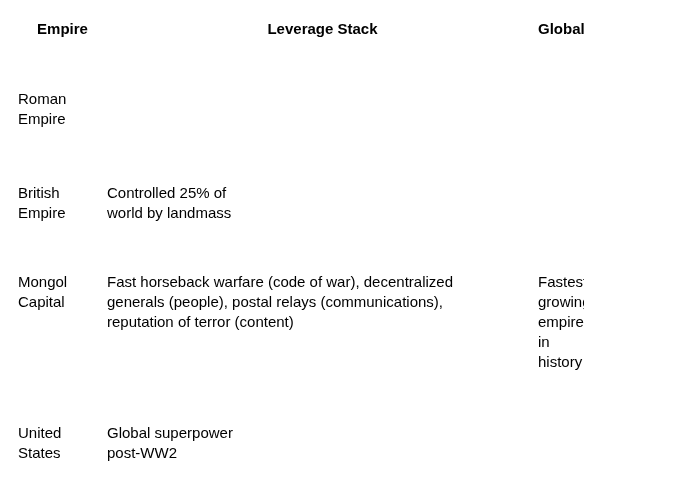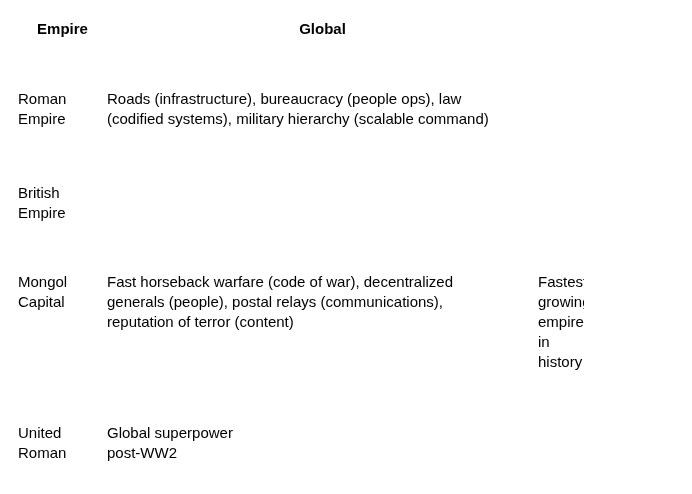--- a/index.html
+++ b/index.html
@@ -30,45 +30,46 @@
   .r3 { margin-top: 49px; }
   .r4 { margin-top: 51px; }
 </style>
 </head>
 <body>
 
 <div class="page">
 
   <div class="row">
     <div class="cell hdr">Empire</div>
+    <div class="cell hdr">Leverage Stack</div>
     <div class="cell hdr">Global</div>
   </div>
 
   <div class="row r1">
     <div class="cell empire">Roman
 Empire</div>
-    <div class="cell">Roads (infrastructure), bureaucracy (people ops), law
-(codified systems), military hierarchy (scalable command)</div>
   </div>
 
   <div class="row r2">
     <div class="cell empire">British
 Empire</div>
+    <div class="cell">Controlled 25% of
+world by landmass</div>
   </div>
 
   <div class="row r3">
     <div class="cell empire">Mongol
 Capital</div>
     <div class="cell">Fast horseback warfare (code of war), decentralized
 generals (people), postal relays (communications),
 reputation of terror (content)</div>
     <div class="cell">Fastest-growing
 empire in history</div>
   </div>
 
   <div class="row r4">
     <div class="cell empire">United
-Roman</div>
+States</div>
     <div class="cell">Global superpower
 post-WW2</div>
   </div>
 
 </div>
 
 </body></html>

